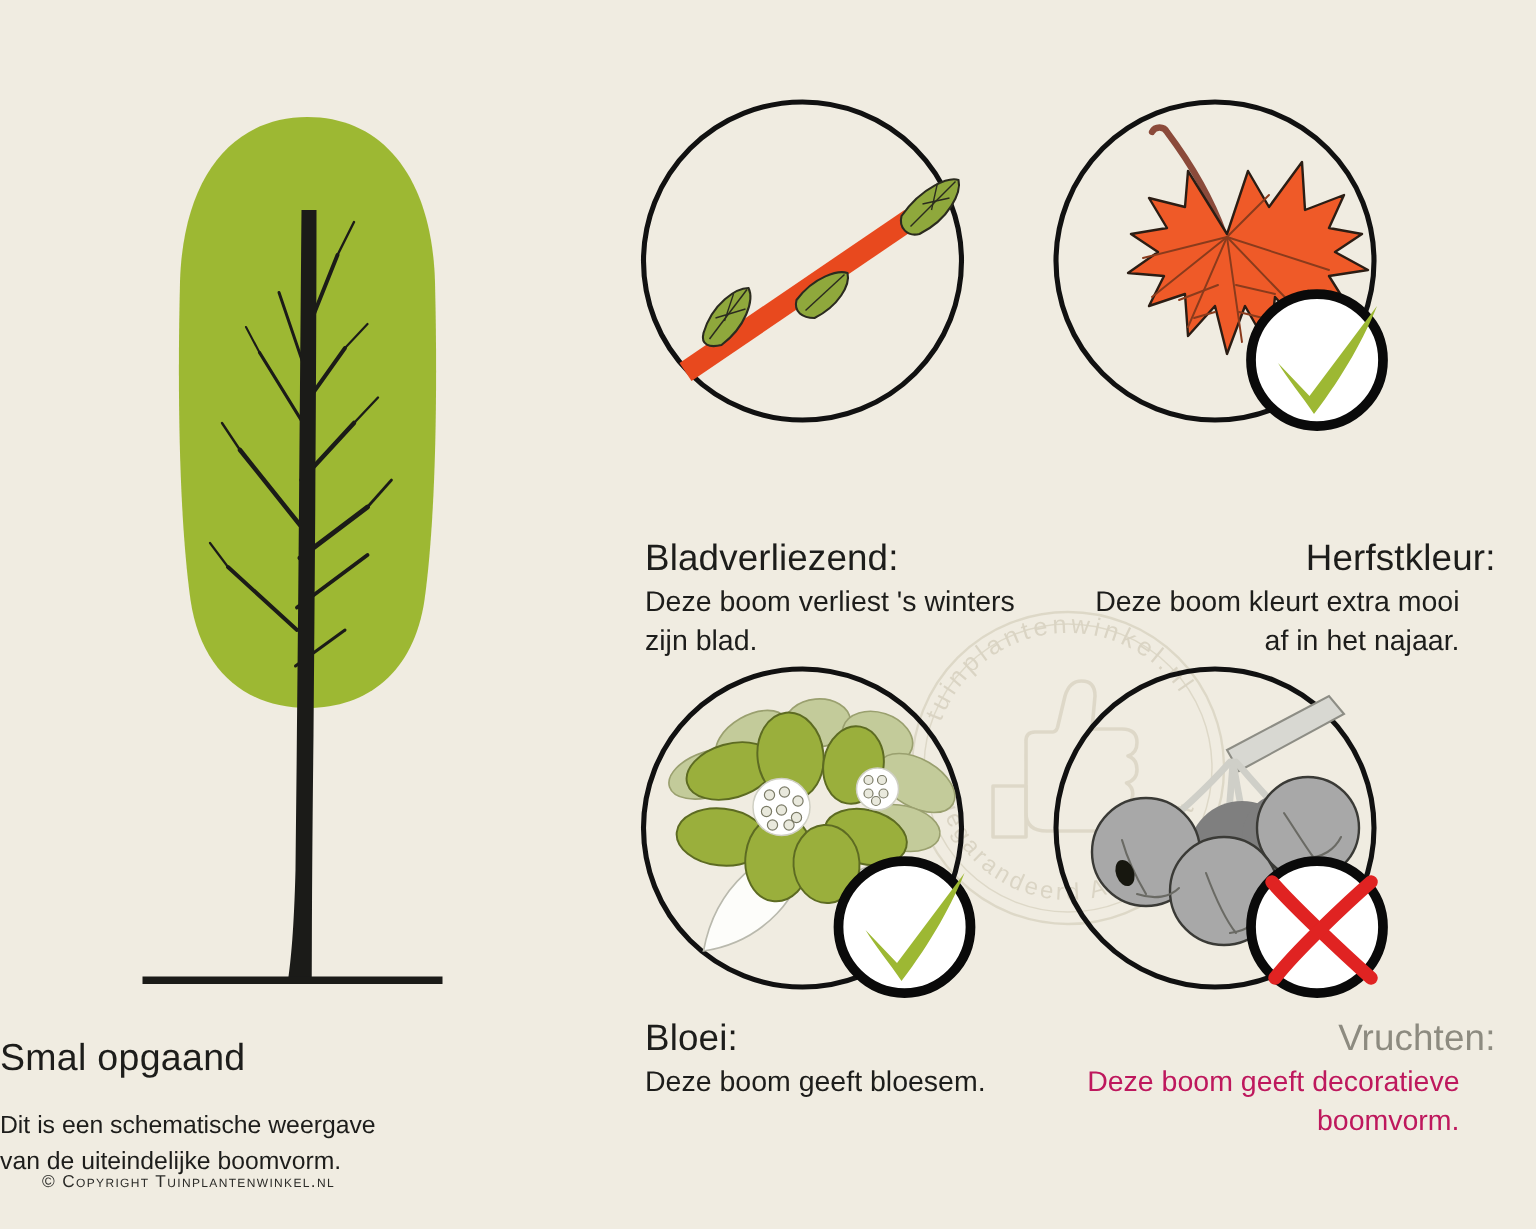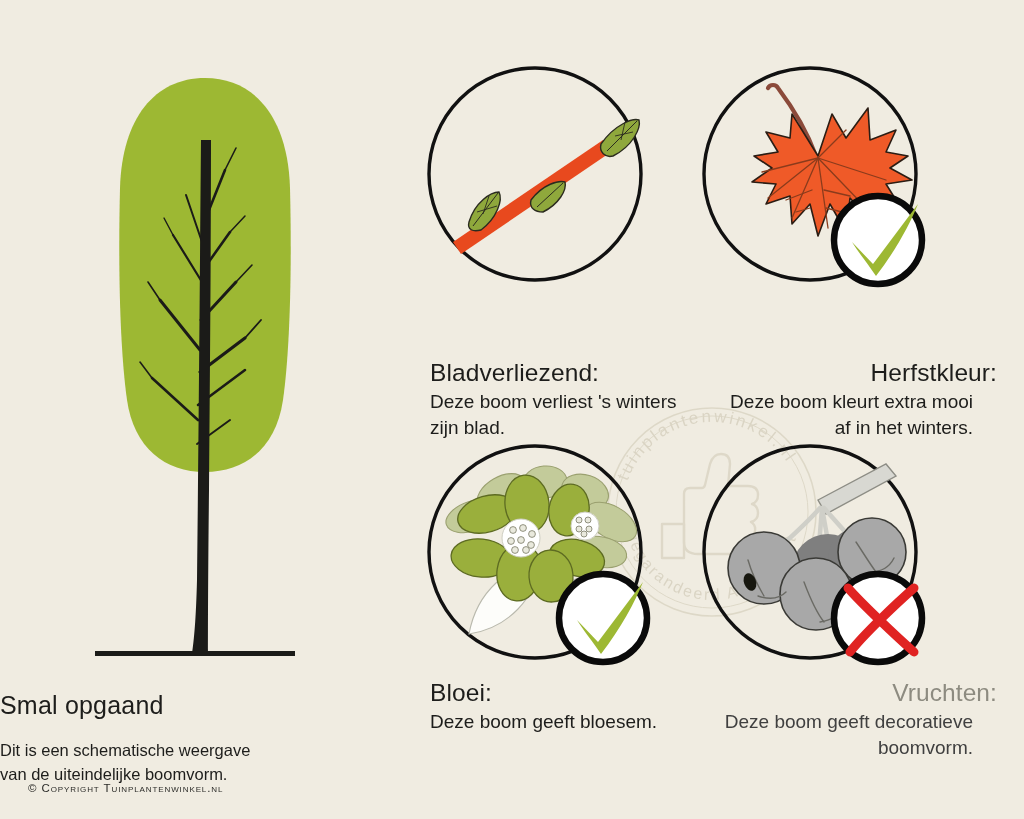--- a/index.html
+++ b/index.html
@@ -113,21 +113,21 @@
     white-space: nowrap;
   }
   .feature-desc {
     font-size: 19px;
     color: #1d1d1b;
     line-height: 26px;
     margin-top: 1px;
     max-width: 268px;
   }
   .feature.disabled .feature-title { color: #8d8b80; }
-  .feature.disabled .feature-desc  { color: #404040; }
+  .feature.disabled .feature-desc  { color: #be185d; }
 </style>
 </head>
 <body>
 
 <div id="stage">
 
   <div class="watermark">
     <svg width="228" height="228" viewBox="0 0 228 228">
       <defs>
         <path id="wm-arc-top" d="M 24,114 A 90,90 0 0 1 204,114"></path>
@@ -269,21 +269,21 @@
         <g>
           <circle cx="178" cy="188" r="44" fill="#FFFFFF" stroke="#0a0a0a" stroke-width="6.5"></circle>
           <path d="M152 190 L173 212 L218 152 C210 172 196 198 176 224 C168 212 158 200 152 190 Z" fill="#9DB833"></path>
         </g>
       </svg>
     </div>
     <div class="feature-text">
       <div class="feature-title">Herfstkleur:</div>
       <div class="feature-desc">
         <span>Deze boom kleurt extra mooi</span><br>
-        <span>af in het winters.</span>
+        <span>af in het najaar.</span>
       </div>
     </div>
   </div>
 
   <div class="feature col-left row-bottom">
     <div class="icon-circle-wrap">
       <svg width="250" height="260" viewBox="0 0 250 260">
         <circle cx="110" cy="122" r="106" fill="none" stroke="#111111" stroke-width="3.4"></circle>
         <g>
 

